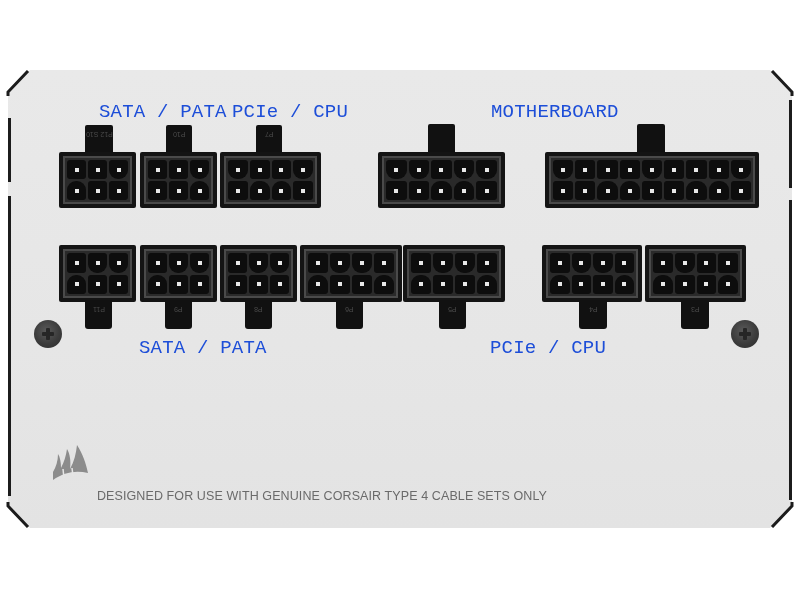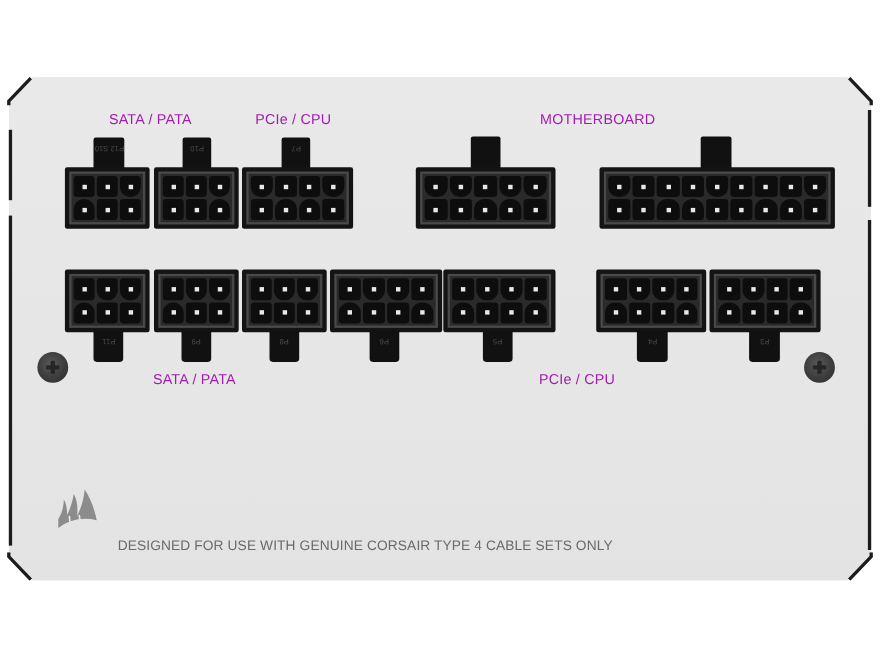--- a/index.html
+++ b/index.html
@@ -16,21 +16,21 @@
     position: absolute; background: #1c1c1c;
   }
   .edge-left { left: 8px; top: 118px; width: 3px; height: 64px; }
   .edge-left2 { left: 8px; top: 196px; width: 3px; height: 300px; }
   .edge-right { left: 789px; top: 100px; width: 3px; height: 88px; }
   .edge-right2 { left: 789px; top: 200px; width: 3px; height: 300px; }
   .corner { position: absolute; width: 26px; height: 26px; }
   .corner svg { width: 26px; height: 26px; display: block; }
 
   .label {
-    position: absolute; color: #a21caf; font-size: 13px; letter-spacing: 0.2px; white-space: nowrap;
+    position: absolute; color: #1d4ed8; font-size: 19px; letter-spacing: 0.2px; white-space: nowrap; font-family: Liberation Mono, monospace;
   }
   .connector {
     position: absolute; background: #141414; border-radius: 2px;
     box-sizing: border-box; padding: 4px;
   }
   .grid {
     width: 100%; height: 100%; box-sizing: border-box;
     border: 2px solid #4a4a4a; background: #2a2a2a;
     display: grid; gap: 2px; padding: 2px;
   }
@@ -56,21 +56,21 @@
   }
   .screw .cross-h, .screw .cross-v {
     position: absolute; background: #262626; border-radius: 1px;
   }
   .screw .cross-h { left: 8px; top: 12px; width: 12px; height: 4px; }
   .screw .cross-v { left: 12px; top: 8px; width: 4px; height: 12px; }
   .logo { position: absolute; left: 50px; top: 442px; width: 42px; height: 40px; }
   .logo svg { width: 42px; height: 40px; display: block; }
   .disclaimer {
     position: absolute; left: 0; width: 636px; top: 489px; text-align: center;
-    font-size: 12.5px; color: #6a6a6a; letter-spacing: 0.1px; padding-left: 14px;
+    font-size: 12.5px; color: #6a6a6a; letter-spacing: 0.1px; padding-left: 4px;
   }
 </style>
 </head>
 <body>
 
 <div class="panel"></div>
 
 <div class="edge edge-left"></div>
 <div class="edge edge-left2"></div>
 <div class="edge edge-right"></div>

